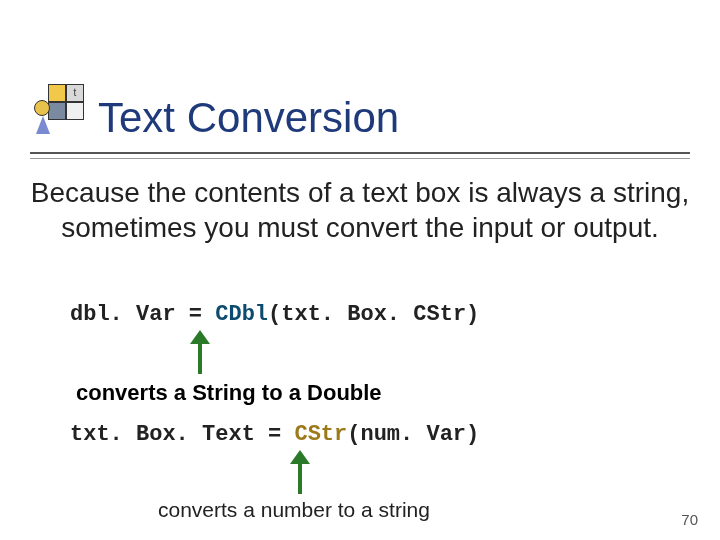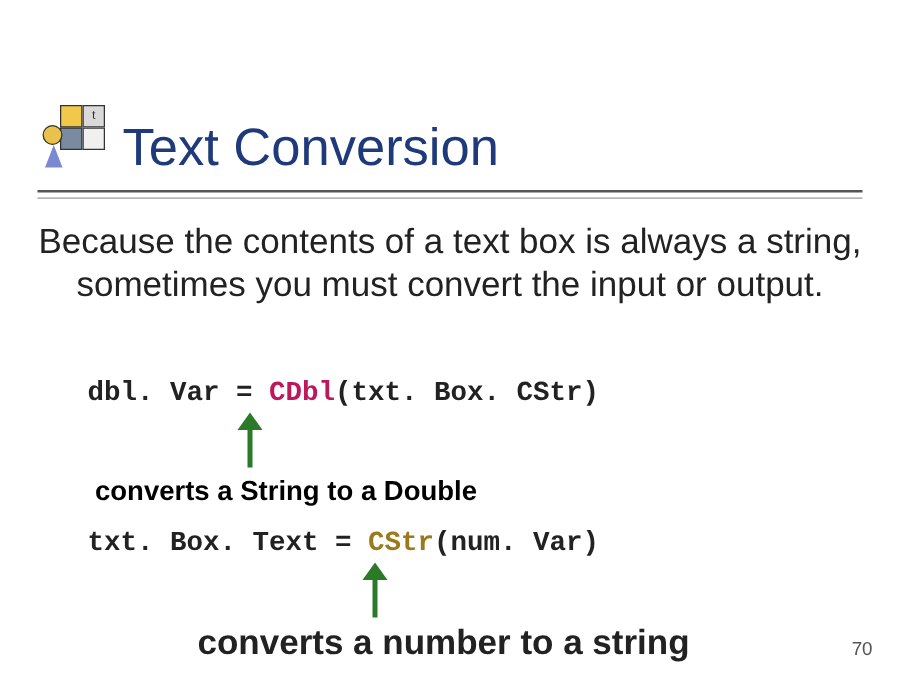--- a/index.html
+++ b/index.html
@@ -60,21 +60,21 @@
     text-align: center;
   }
   .code1 {
     position: absolute;
     left: 70px;
     top: 302px;
     font-family: "Courier New", Courier, monospace;
     font-size: 22px;
     font-weight: bold;
   }
-  .code1 .kw { color: #be185d; text-align: right; }
+  .code1 .kw { color: #0c4a6e; text-align: right; }
   .note1 {
     position: absolute;
     left: 76px;
     top: 380px;
     font-size: 22px;
     font-weight: bold;
     color: #000000;
   }
   .code2 {
     position: absolute;
@@ -83,22 +83,22 @@
     font-family: "Courier New", Courier, monospace;
     font-size: 22px;
     font-weight: bold;
     text-align: right;
   }
   .code2 .kw { color: #9c7a1c; }
   .note2 {
     position: absolute;
     left: 158px;
     top: 498px;
-    font-size: 28px;
-    font-weight: bold;
+    font-size: 21px;
+    font-weight: normal;
     color: #222;
   }
   .arrow {
     position: absolute;
     width: 20px;
     height: 44px;
   }
   .arrow .stem {
     position: absolute;
     left: 8px;

